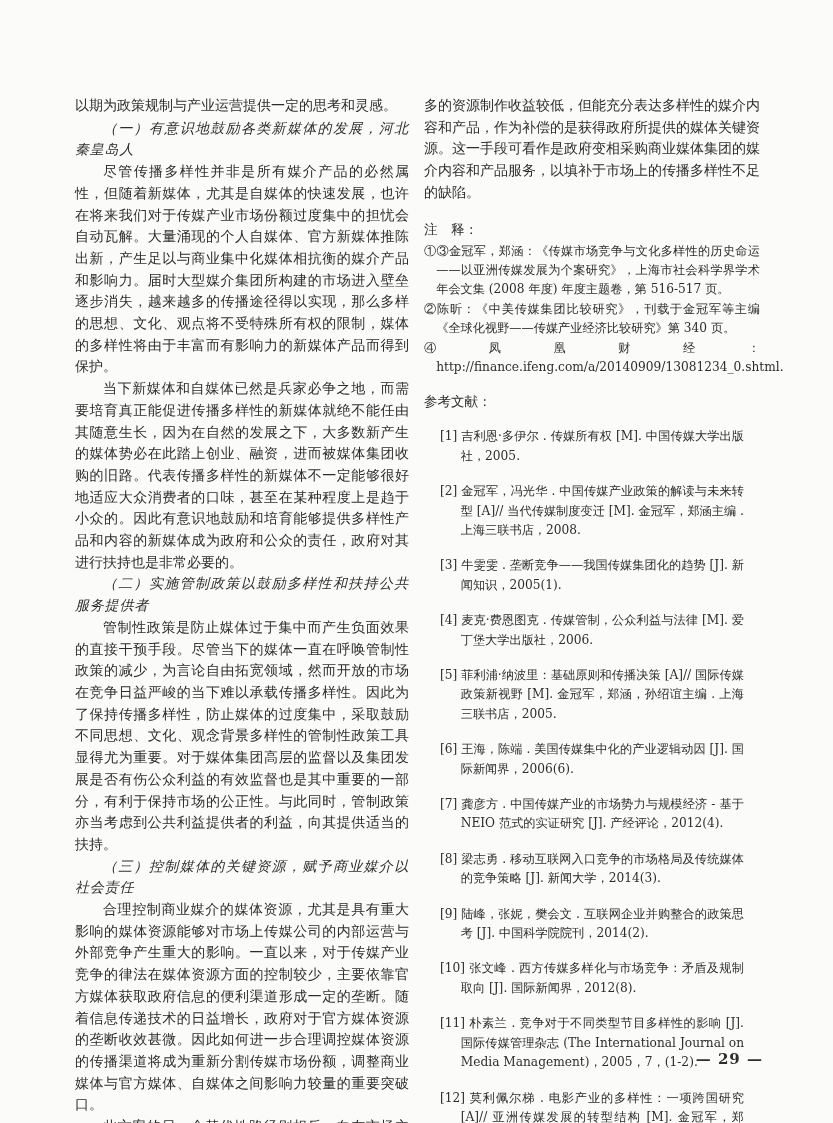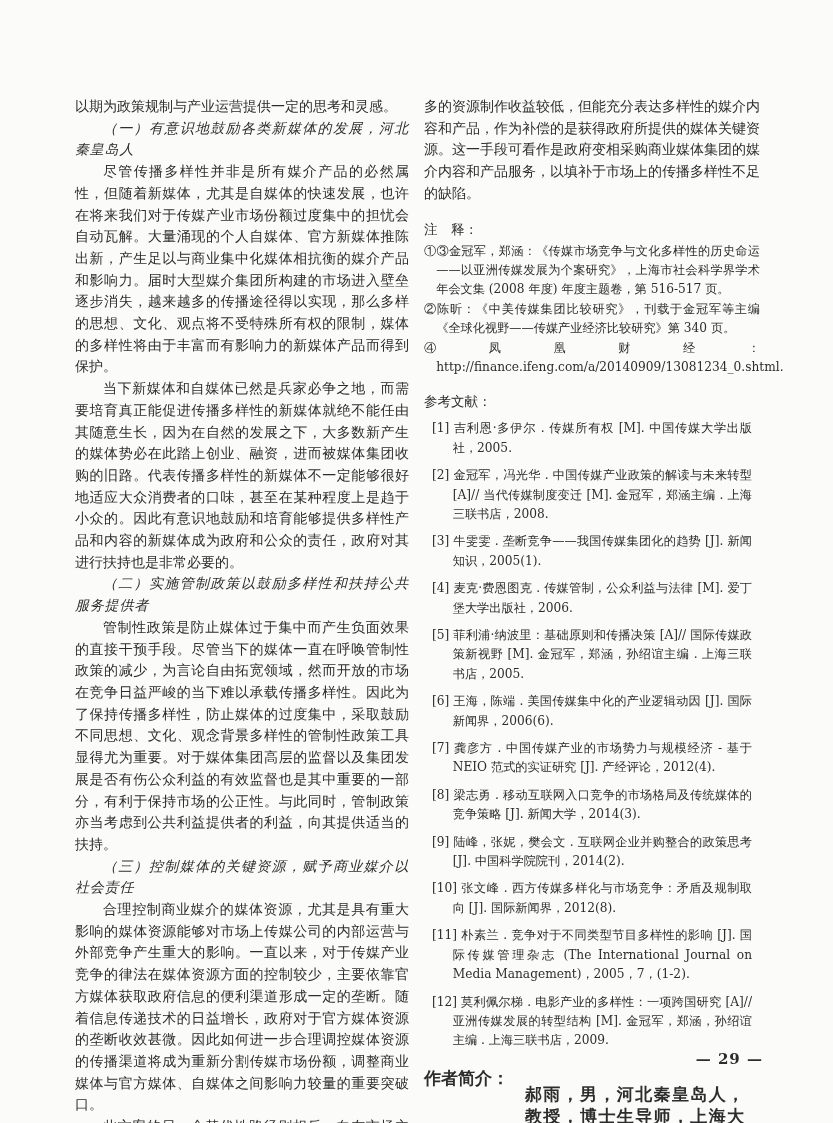--- a/index.html
+++ b/index.html
@@ -8,30 +8,30 @@
     background:#fbfbf9; color:#2d2d2d;
     font-family:"DejaVu Serif","Liberation Serif",serif;
     overflow:hidden;
   }
   .col { position:absolute; top:96px; text-align:justify; }
   .col-left  { left:75px;  width:334px; }
   .col-right { left:424px; width:336px; }
 
   p.body, p.heading { margin:0; font-size:14px; line-height:21.7px; }
   p.body { text-indent:2em; }
-  p.body.cont { text-indent:0; }
+  p.body.cont { text-indent:0;font-family:Liberation Mono, monospace; }
   p.heading { text-indent:2em; font-style:italic; letter-spacing:0.8px; }
 
   .section { margin-top:14px; }
   .sec-header {
     font-family:"DejaVu Sans","Liberation Sans",sans-serif;
     font-weight:normal; font-size:13.5px; line-height:20px; margin-bottom:3px;
   }
   p.note { margin:0; font-size:12.2px; line-height:19.4px; padding-left:1em; text-indent:-1em; }
-  p.ref  { margin:8px; font-size:12.2px; line-height:19.4px; padding-left:1.7em; text-indent:-1.7em; }
+  p.ref  { margin:16px; font-size:12.2px; line-height:19.4px; padding-left:1.7em; text-indent:-1.7em; }
 
   .author { display:flex; margin-top:16px; font-size:17px; line-height:22.5px; }
   .author-label {
     font-family:"DejaVu Sans","Liberation Sans",sans-serif;
     font-weight:bold; white-space:nowrap; flex:0 0 auto;
   }
   .author-content { flex:1 1 auto; }
   .author-content p { margin:16px; text-align:justify;font-weight:bold; }
   .author-content p.editor { text-align:right; padding-right:2px; letter-spacing:1px; }
 

